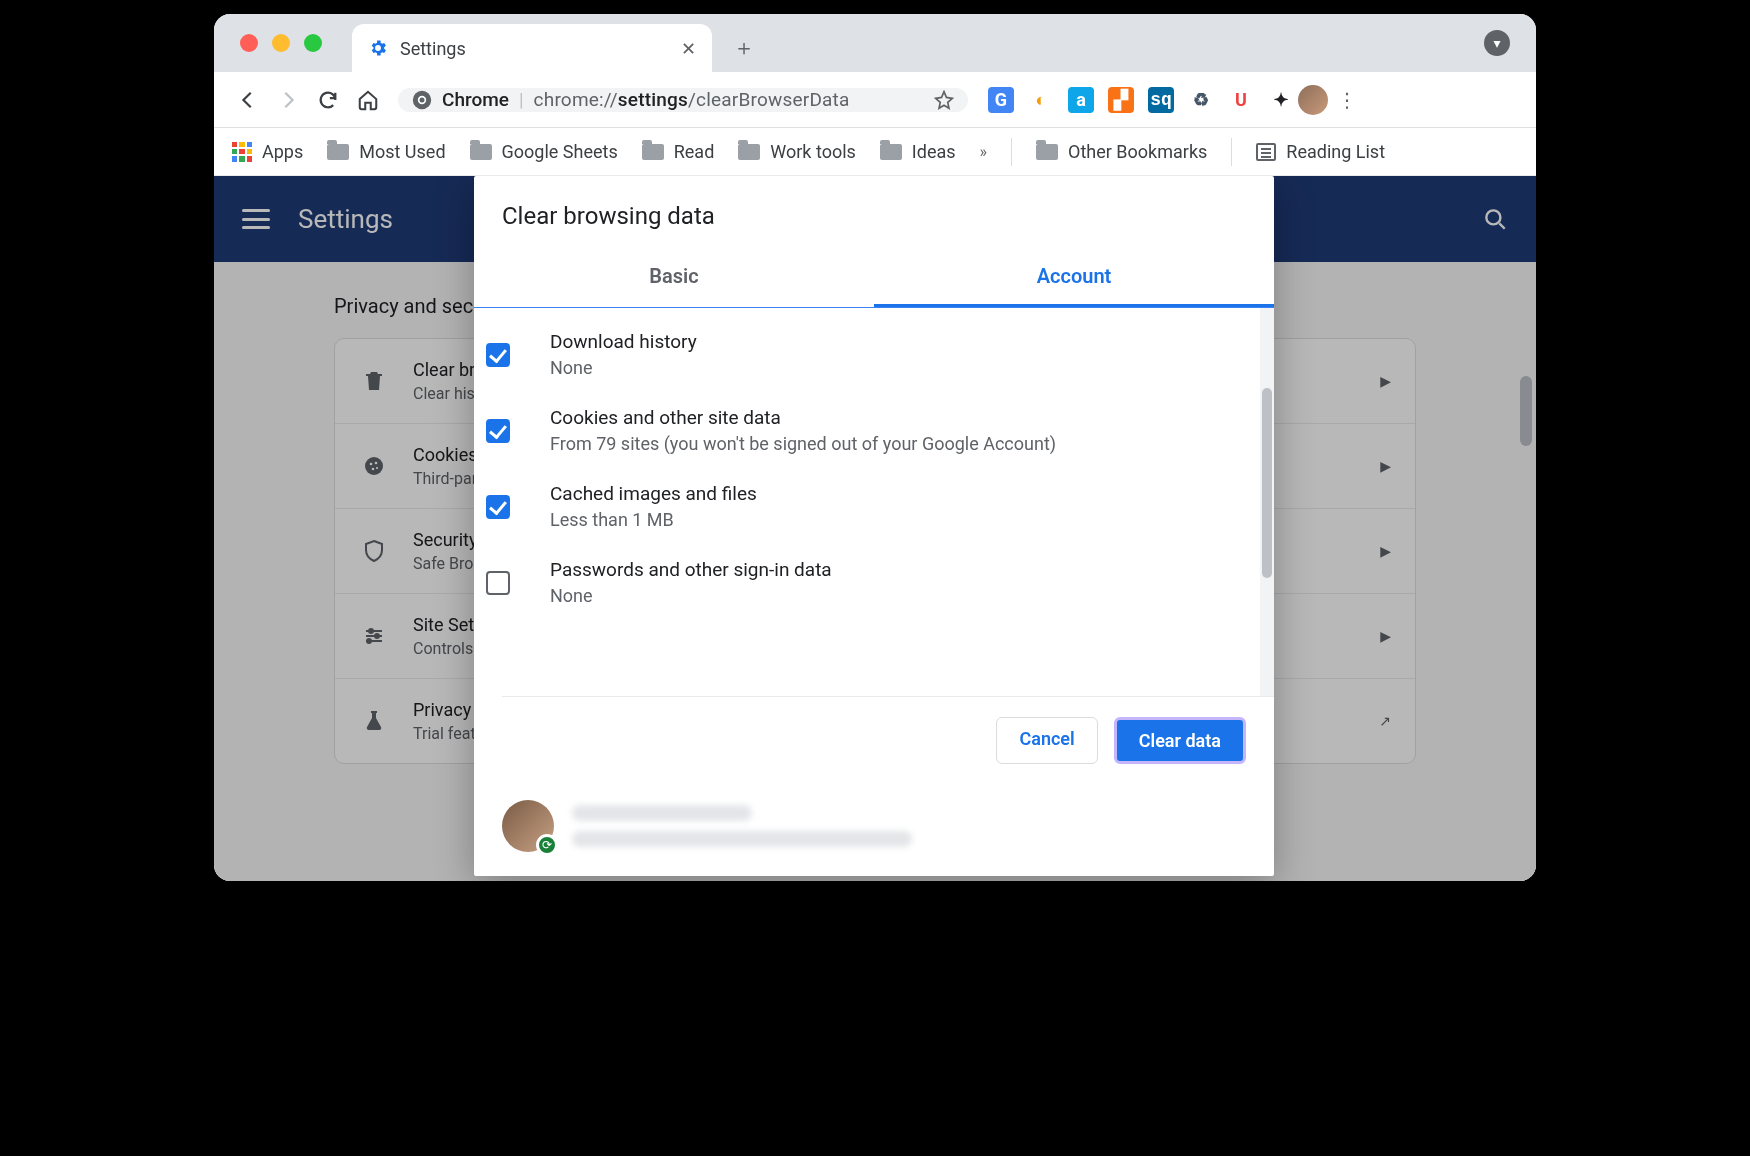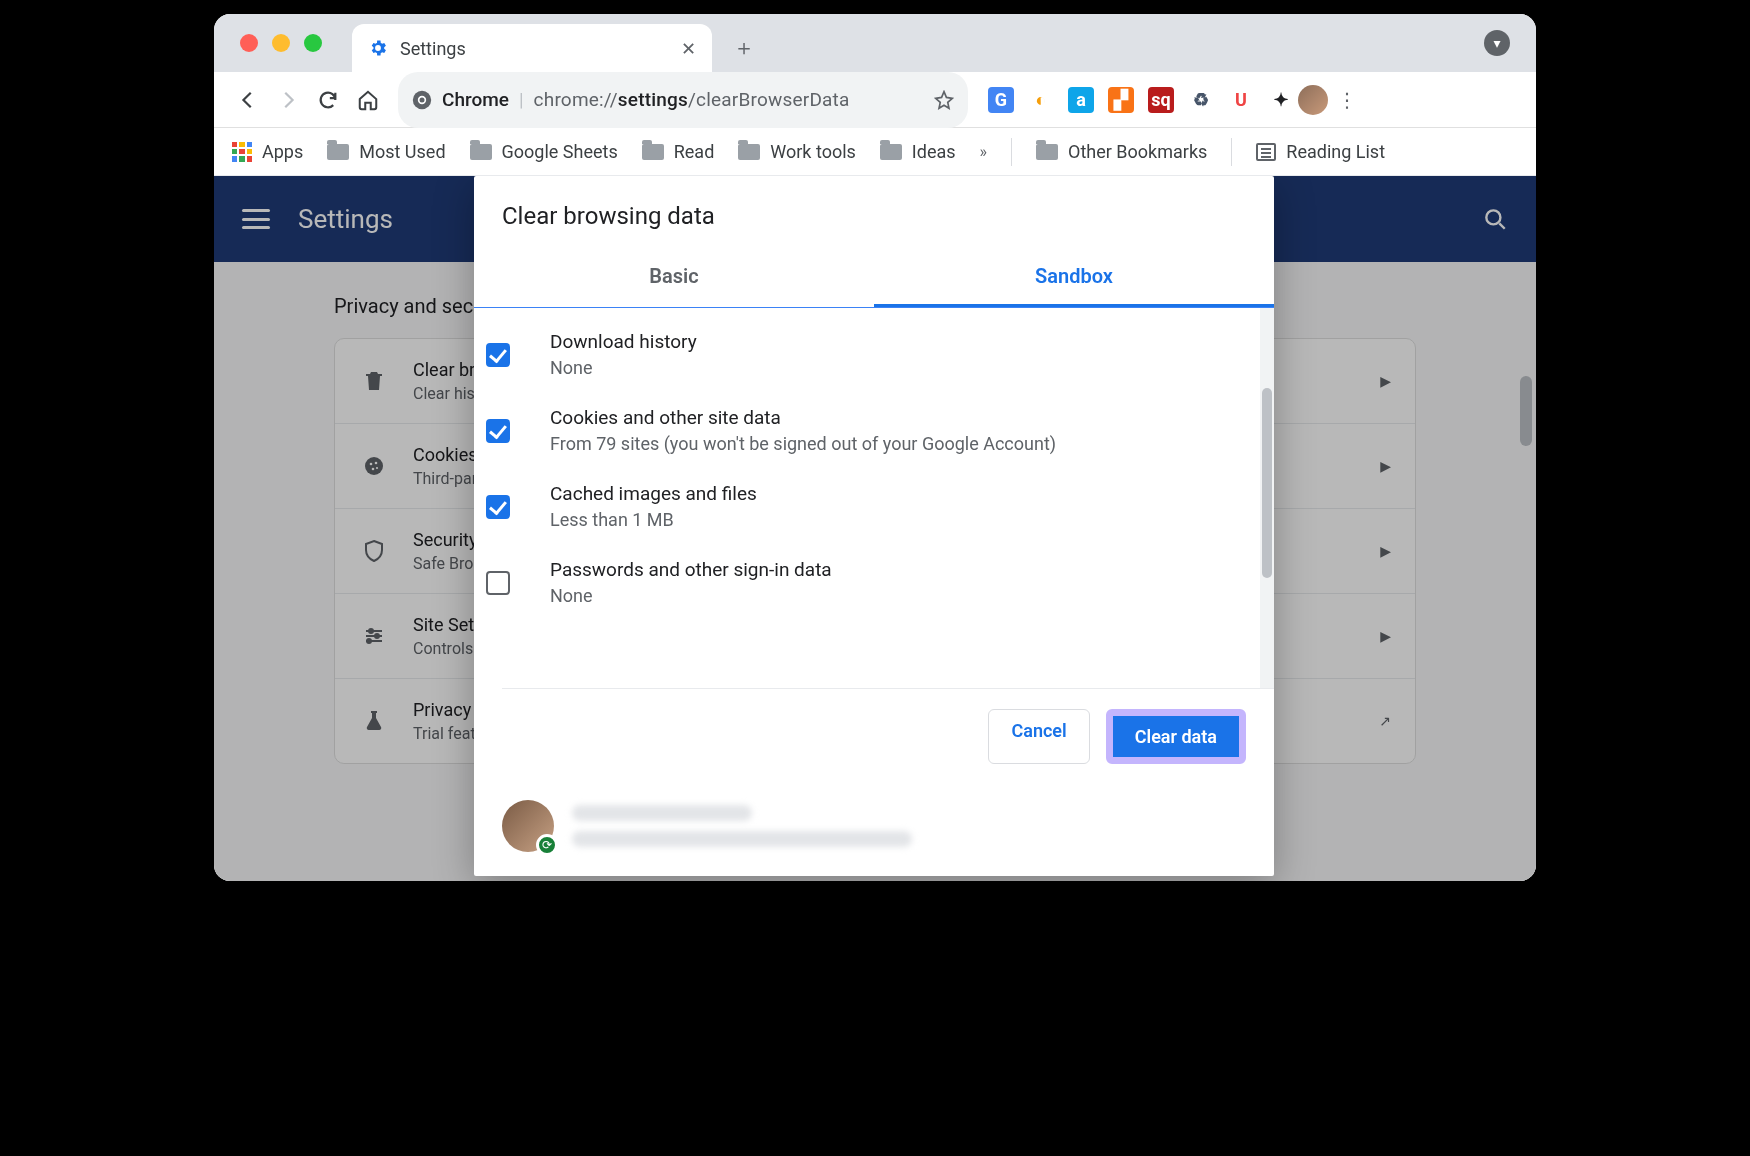--- a/index.html
+++ b/index.html
@@ -72,21 +72,21 @@
     display: flex;
     align-items: center;
     padding: 0 16px;
     gap: 4px;
   }
   .tbtn { width: 36px; height: 36px; display: flex; align-items: center; justify-content: center; color: #5f6368; border-radius: 50%; }
   .tbtn.disabled { color: #bdc1c6; }
   .omnibox {
     flex: 0 0 auto;
     width: 570px;
-    height: 56px;
+    height: 24px;
     background: #f1f3f4;
     border-radius: 20px;
     display: flex;
     align-items: center;
     padding: 0 14px;
     gap: 10px;
     margin: 0 8px;
     color: #5f6368;
     font-size: 19px;
   }
@@ -176,21 +176,21 @@
   .cb { width:24px; height:24px; border:2px solid #5f6368; border-radius:4px; flex:none; margin-top:2px; position:relative; }
   .cb.checked { background:#1a73e8; border-color:#1a73e8; }
   .cb.checked::after { content:''; position:absolute; left:5px; top:1px; width:7px; height:13px; border:solid #fff; border-width:0 3px 3px 0; transform:rotate(40deg); }
   .dlg-item .t1 { font-size:19px; color:#202124; }
   .dlg-item .t2 { font-size:18px; color:#5f6368; margin-top:4px; }
   .dlg-scroll { position:absolute; right:0; top:0; bottom:0; width:14px; background:#f1f3f4; }
   .dlg-thumb { position:absolute; right:2px; top:80px; width:10px; height:190px; background:#bdc1c6; border-radius:5px; }
   .dlg-actions { display:flex; justify-content:flex-end; gap:16px; padding: 20px 28px; border-top:1px solid #e8eaed;margin-left:28px; }
   .btn { padding: 10px 22px; border-radius:6px; font-size:18px; font-weight:600; cursor:pointer; }
   .btn-text { background:#fff; border:1px solid #dadce0; color:#1a73e8; }
-  .btn-primary { background:#1a73e8; border:7px solid #c4b5fd; color:#fff; }
+  .btn-primary { background:#1a73e8; border:3px solid #c4b5fd; color:#fff; }
   .dlg-footer { display:flex; align-items:center; gap:18px; padding: 16px 28px 24px; }
   .avatar-md { width:52px; height:52px; border-radius:50%; background:linear-gradient(135deg,#7a5b45,#c7a184); position:relative; }
   .sync-badge { position:absolute; right:-4px; bottom:-4px; width:22px; height:22px; border-radius:50%; background:#188038; border:3px solid #fff; display:flex; align-items:center; justify-content:center; color:#fff; font-size:12px; }
   .blur-line { height:16px; border-radius:8px; background:#e3e5e8; filter: blur(3px); }
 
   
   .page-scroll { position:absolute; right:0; top:0; bottom:0; width:20px; }
   .page-thumb { position:absolute; right:4px; top:200px; width:12px; height:70px; background:#bdc1c6; border-radius:6px; }
 
   
@@ -265,21 +265,21 @@
               <path d="M12 2l2.9 6.9L22 10l-5.5 4.9L18 22l-6-3.6L6 22l1.5-7.1L2 10l7.1-1.1z"></path>
             </svg>
         </span>
       </div>
 
       <div class="ext-row" id="ext-row">
           <div class="exticon" style="background: rgb(66, 133, 244); color: rgb(255, 255, 255);">G</div>
           <div class="exticon" style="background: rgb(255, 255, 255); color: rgb(245, 158, 11);">◐</div>
           <div class="exticon" style="background: rgb(14, 165, 233); color: rgb(255, 255, 255);">a</div>
           <div class="exticon" style="background: rgb(249, 115, 22); color: rgb(255, 255, 255);">▞</div>
-          <div class="exticon" style="background: #b91c1c; color: rgb(255, 255, 255);">sq</div>
+          <div class="exticon" style="background: #0369a1; color: rgb(255, 255, 255); font-family: Liberation Mono, monospace;">sq</div>
           <div class="exticon" style="background: rgb(255, 255, 255); color: rgb(71, 85, 105);">♻</div>
           <div class="exticon" style="background: rgb(255, 255, 255); color: rgb(239, 68, 68);">U</div>
           <div class="exticon" style="background: rgb(255, 255, 255); color: rgb(32, 33, 36);">✦</div>
         </div>
       <div class="avatar-sm"></div>
       <div class="menu-dots">⋮</div>
     </div>
 
     <div class="bookmarks">
       <div class="bk">
@@ -417,21 +417,21 @@
       <div class="page-scroll">
           <div class="page-thumb"></div>
         </div>
 
       <div class="dim"></div>
 
       <div class="dialog">
         <div class="dlg-title">Clear browsing data</div>
         <div class="dlg-tabs">
           <div class="dlg-tab">Basic</div>
-          <div class="dlg-tab active">Sandbox</div>
+          <div class="dlg-tab active">Account</div>
         </div>
         <div class="dlg-list" id="dlg-list">
           <div class="dlg-item">
               <div class="cb checked"></div>
               <div>
                 <div class="t1">Download history</div>
                 <div class="t2">None</div>
               </div>
             </div>
             <div class="dlg-item">

